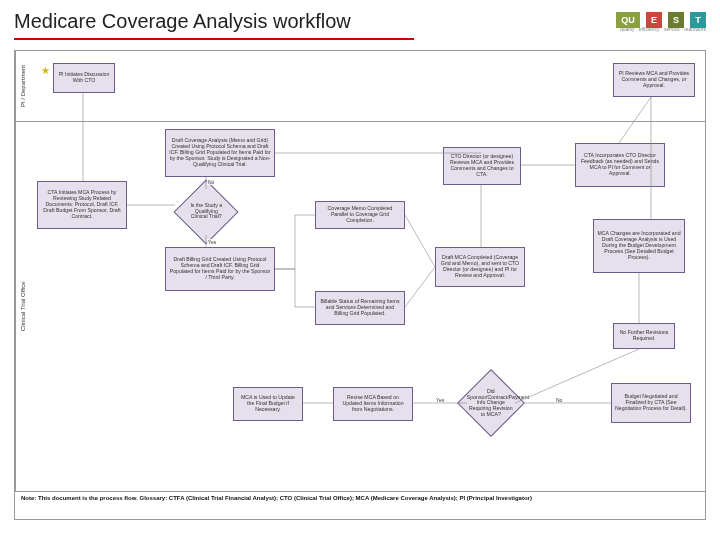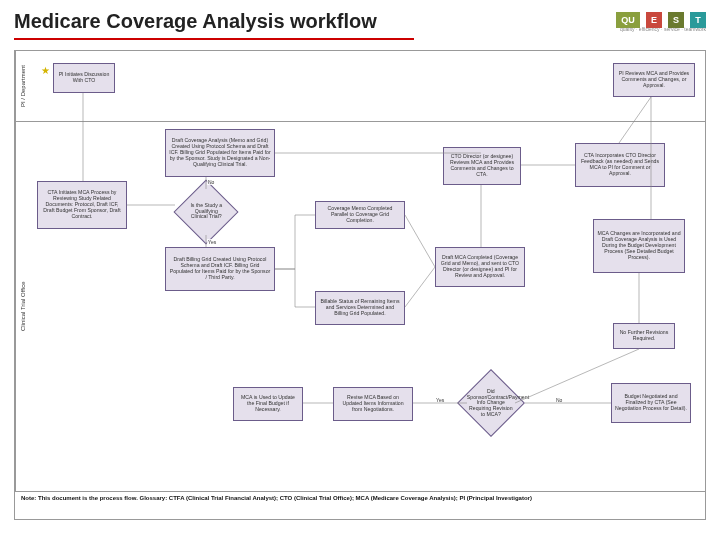--- a/index.html
+++ b/index.html
@@ -1,17 +1,17 @@
 <!DOCTYPE html>
 <html><head>
 <meta charset="utf-8">
 <style>
   html,body{margin:0;padding:0;font-family:Arial,Helvetica,sans-serif;background:#fff;color:#333}
   .slide{width:720px;height:540px;position:relative;overflow:hidden}
-  .title{position:absolute;left:14px;top:10px;font-size:20px;font-weight:700;color:#222}
+  .title{position:absolute;left:14px;top:10px;font-size:20px;font-weight:400;color:#222}
   .title-underline{position:absolute;left:14px;top:38px;width:400px;height:2px;background:#c00}
   .quest-logo{position:absolute;right:14px;top:12px;display:flex;gap:6px}
   .quest-logo .tile{width:16px;height:16px;color:#fff;font-size:9px;font-weight:bold;display:flex;align-items:center;justify-content:center}
   .quest-logo .qu{background:#8a9f3e;width:24px}
   .quest-logo .e{background:#c9483d}
   .quest-logo .s{background:#6a7a2f}
   .quest-logo .t{background:#2a9a9a}
   .quest-tagline{position:absolute;right:14px;top:26px;font-size:5px;color:#888}
 
   .canvas{position:absolute;left:14px;top:50px;width:692px;height:470px;border:1px solid #999;box-sizing:border-box;background:#fff}

